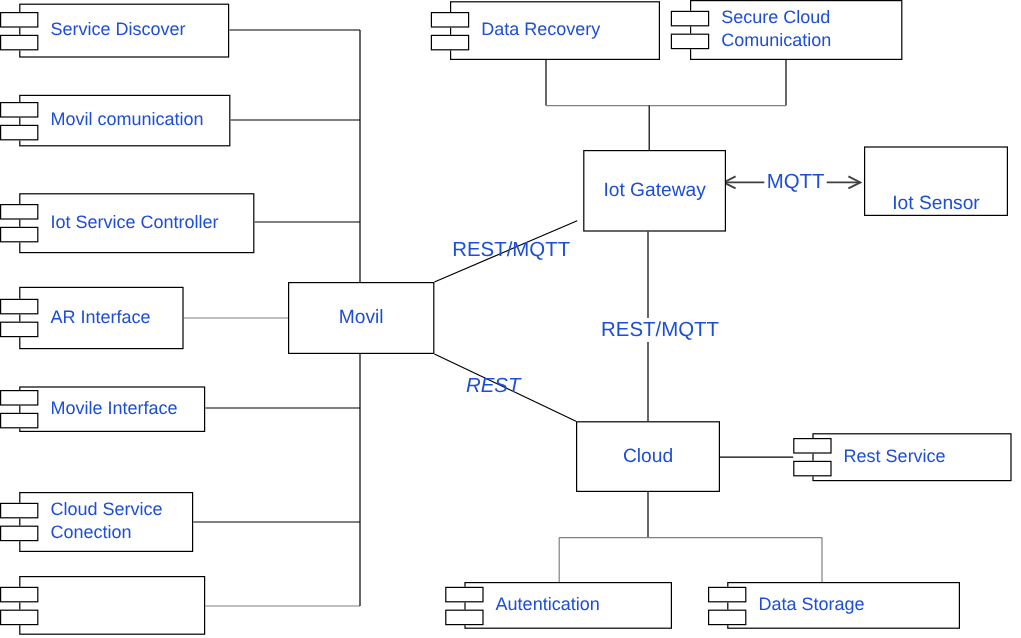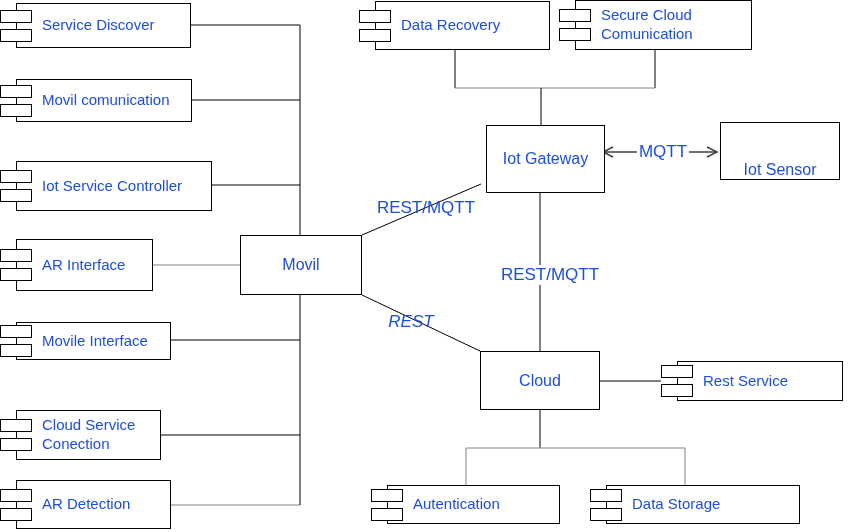--- a/index.html
+++ b/index.html
@@ -118,21 +118,20 @@
 
   <div class="node component" style="left:16px;top:410px;width:145px;height:50px;">
     <div class="tab t1"></div>
     <div class="tab t2"></div>
     <span class="lbl">Cloud Service Conection</span>
   </div>
 
   <div class="node component" style="left:16px;top:480px;width:155px;height:49px;">
     <div class="tab t1"></div>
     <div class="tab t2"></div>
-    <span class="lbl">AR Detection</span>
   </div>
 
   <div class="node component" style="left:375px;top:1px;width:175px;height:49px;">
     <div class="tab t1"></div>
     <div class="tab t2"></div>
     <span class="lbl">Data Recovery</span>
   </div>
 
   <div class="node component" style="left:575px;top:0px;width:177px;height:50px;">
     <div class="tab t1"></div>

